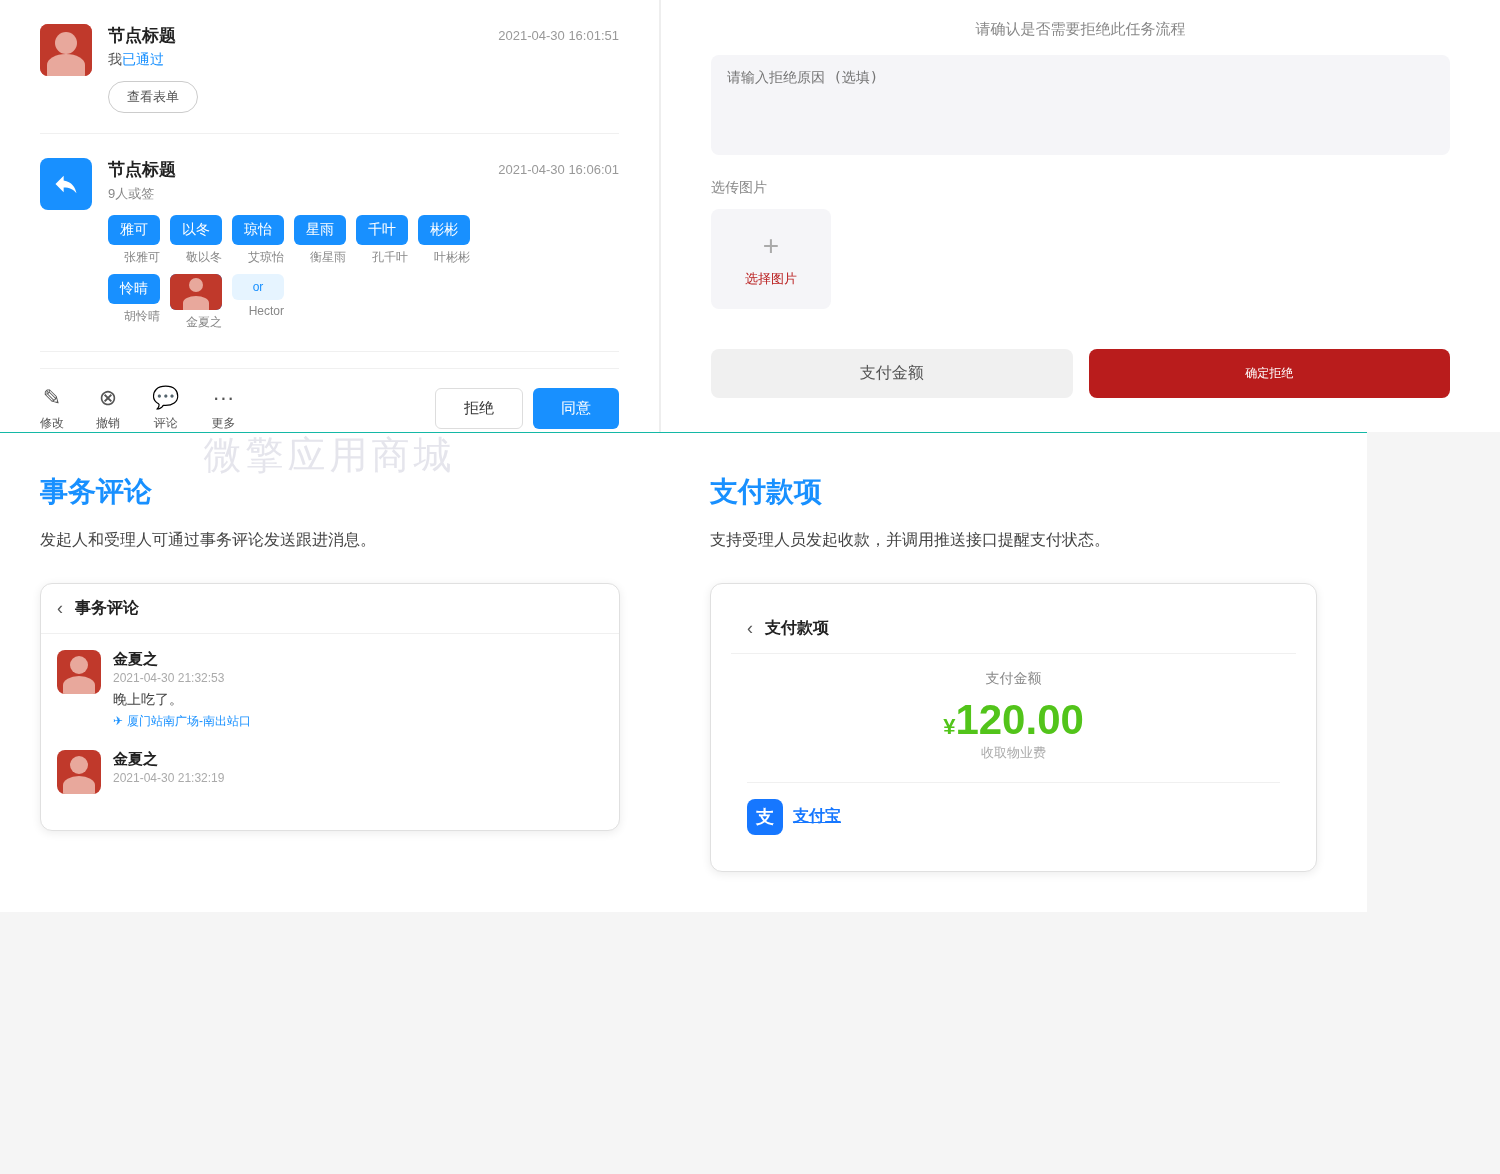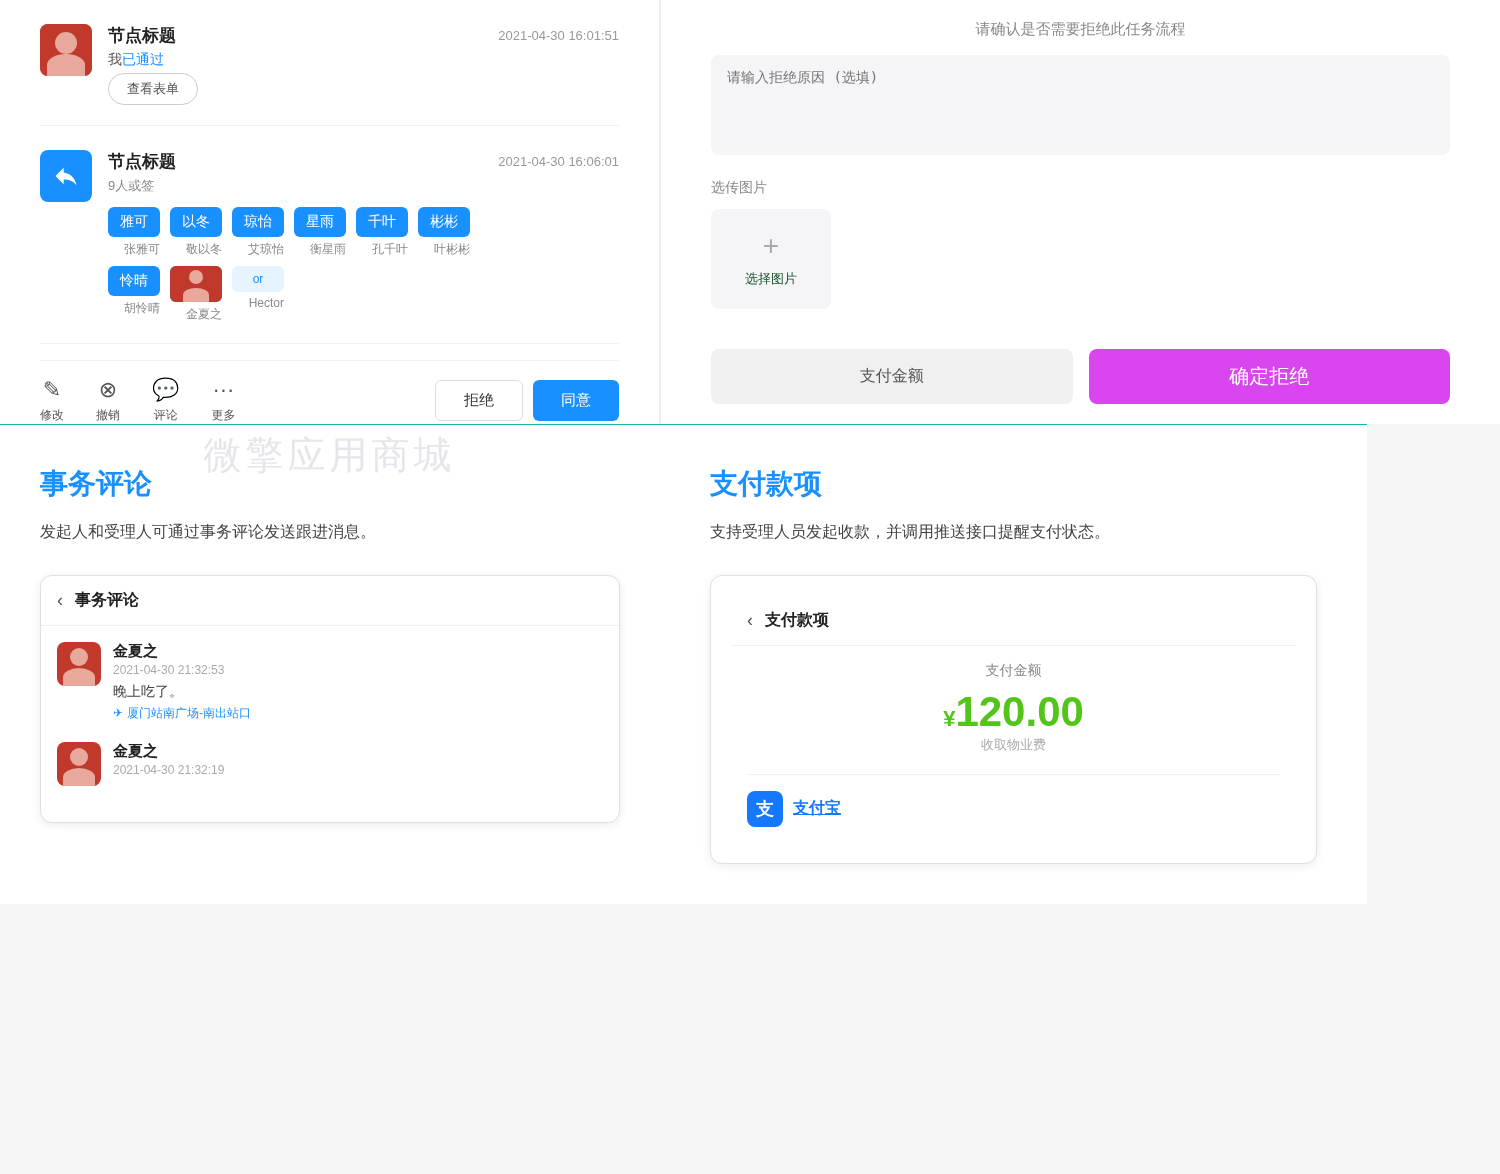--- a/index.html
+++ b/index.html
@@ -101,21 +101,21 @@
       color: #555;
     }
 
     .node-desc .passed {
       color: #1890ff;
       font-weight: 500;
     }
 
     .view-form-btn {
       display: inline-block;
-      margin-top: 4px;
+      margin-top: 12px;
       padding: 6px 18px;
       border: 1px solid #ccc;
       border-radius: 20px;
       font-size: 13px;
       color: #555;
       background: #fff;
       cursor: pointer;
     }
 
     
@@ -444,21 +444,21 @@
       gap: 8px;
     }
 
     .upload-plus {
       font-size: 28px;
       color: #aaa;
     }
 
     .upload-label {
       font-size: 13px;
-      color: #14532d;
+      color: #b91c1c;
     }
 
     .reject-btn-row {
       display: flex;
       gap: 16px;
       margin-top: 40px;
     }
 
     .btn-cancel-reject {
       flex: 1;
@@ -467,24 +467,24 @@
       border: none;
       border-radius: 8px;
       font-size: 16px;
       color: #555;
       cursor: pointer;
     }
 
     .btn-confirm-reject {
       flex: 1;
       padding: 14px 0;
-      background: #d946ef;
+      background: #b91c1c;
       border: none;
       border-radius: 8px;
-      font-size: 20px;
+      font-size: 12px;
       color: #fff;
       cursor: pointer;
     }
 
     .payment-phone-mock {
       background: #fff;
       border: 1px solid #e0e0e0;
       border-radius: 12px;
       box-shadow: 0 2px 10px rgba(0,0,0,0.08);
       padding: 20px;

